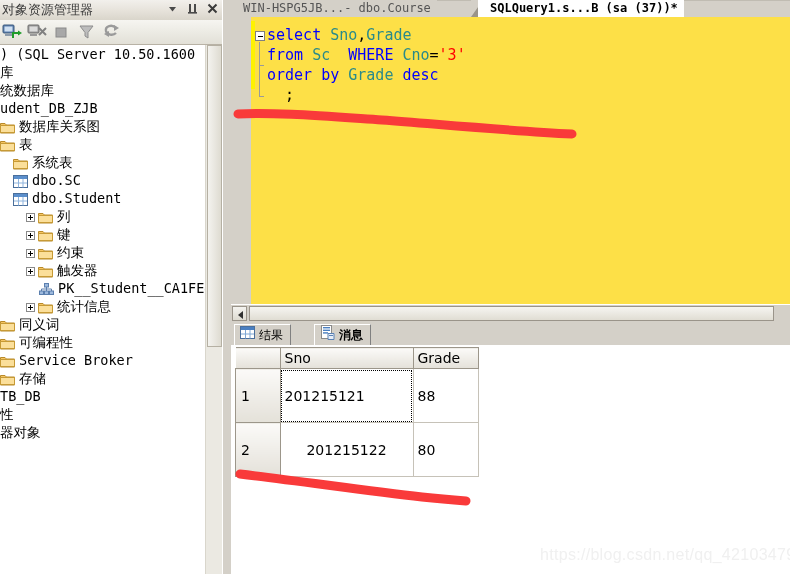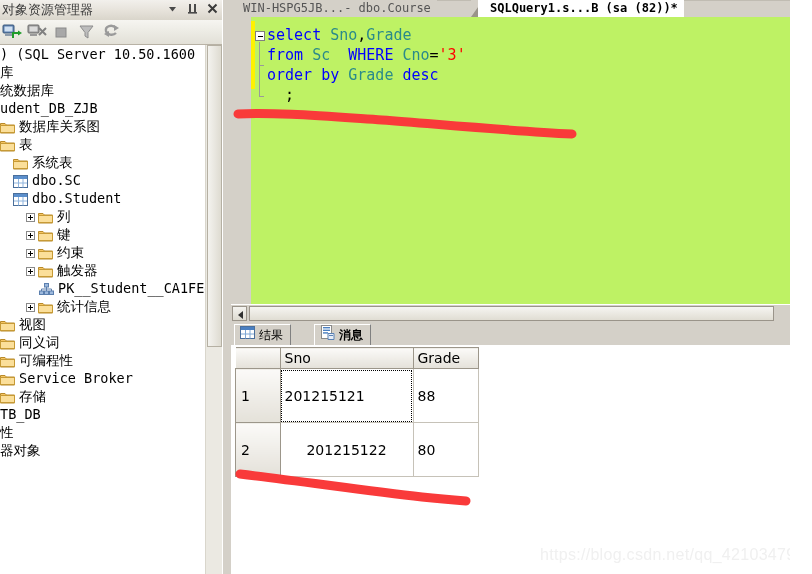--- a/index.html
+++ b/index.html
@@ -173,21 +173,21 @@
     position: absolute;
     top: 0; height: 17px;
     background: #d4d0c8;
     border-top: 1px solid #c0bcb2;
   }
 
   
   .editor {
     position: absolute; left: 0; top: 17px;
     width: 581px; height: 305px;
-    background: #bef264;
+    background: #fde047;
     overflow: hidden;
   }
   .ed-gutter {
     position: absolute; left: 0; top: 0;
     width: 20px; height: 305px;
     background: #d4d0c8;
   }
   .ed-yellowbar {
     position: absolute; left: 20px; top: 4px;
     width: 4px; height: 68px;
@@ -478,24 +478,20 @@
               <rect x="5.5" y="8" width="4" height="3.5" fill="#9db9dd" stroke="#5b7fae"></rect>
               <rect x="10.5" y="8" width="4" height="3.5" fill="#9db9dd" stroke="#5b7fae"></rect>
             </svg></span><span>PK__Student__CA1FE4</span></div>
         <div class="tree-row"><span style="display: inline-block; width: 26px;"></span><span class="tw-expander plus"></span><span class="ico"><svg width="15" height="13" viewBox="0 0 15 13">
               <path d="M0.5 2.5 L5 2.5 L6.5 4 L14.5 4 L14.5 12 L0.5 12 Z" fill="#f5c563" stroke="#b88a2a"></path>
               <path d="M0.5 4.5 L14.5 4.5 L14.5 11.5 L0.5 11.5 Z" fill="#fbdf9a" stroke="#c79a35"></path>
             </svg></span><span class="lbl-cjk">统计信息</span></div>
         <div class="tree-row"><span style="display: inline-block; width: 0px;"></span><span class="ico"><svg width="15" height="13" viewBox="0 0 15 13">
               <path d="M0.5 2.5 L5 2.5 L6.5 4 L14.5 4 L14.5 12 L0.5 12 Z" fill="#f5c563" stroke="#b88a2a"></path>
               <path d="M0.5 4.5 L14.5 4.5 L14.5 11.5 L0.5 11.5 Z" fill="#fbdf9a" stroke="#c79a35"></path>
-            </svg></span><span class="lbl-cjk">视图</span></div>
-        <div class="tree-row"><span style="display: inline-block; width: 0px;"></span><span class="ico"><svg width="15" height="13" viewBox="0 0 15 13">
-              <path d="M0.5 2.5 L5 2.5 L6.5 4 L14.5 4 L14.5 12 L0.5 12 Z" fill="#f5c563" stroke="#b88a2a"></path>
-              <path d="M0.5 4.5 L14.5 4.5 L14.5 11.5 L0.5 11.5 Z" fill="#fbdf9a" stroke="#c79a35"></path>
             </svg></span><span class="lbl-cjk">同义词</span></div>
         <div class="tree-row"><span style="display: inline-block; width: 0px;"></span><span class="ico"><svg width="15" height="13" viewBox="0 0 15 13">
               <path d="M0.5 2.5 L5 2.5 L6.5 4 L14.5 4 L14.5 12 L0.5 12 Z" fill="#f5c563" stroke="#b88a2a"></path>
               <path d="M0.5 4.5 L14.5 4.5 L14.5 11.5 L0.5 11.5 Z" fill="#fbdf9a" stroke="#c79a35"></path>
             </svg></span><span class="lbl-cjk">可编程性</span></div>
         <div class="tree-row"><span style="display: inline-block; width: 0px;"></span><span class="ico"><svg width="15" height="13" viewBox="0 0 15 13">
               <path d="M0.5 2.5 L5 2.5 L6.5 4 L14.5 4 L14.5 12 L0.5 12 Z" fill="#f5c563" stroke="#b88a2a"></path>
               <path d="M0.5 4.5 L14.5 4.5 L14.5 11.5 L0.5 11.5 Z" fill="#fbdf9a" stroke="#c79a35"></path>
             </svg></span><span>Service Broker</span></div>
         <div class="tree-row"><span style="display: inline-block; width: 0px;"></span><span class="ico"><svg width="15" height="13" viewBox="0 0 15 13">
@@ -514,21 +510,21 @@
 
   <div id="splitter-v"></div>
 
   <div id="right-panel">
 
     <div class="tabstrip">
       <div class="tab-rest" style="left:0; width:581px;"></div>
       <div class="tab-slant" style="left:0px;"></div>
       <div class="doc-tab inactive">WIN-HSPG5JB...- dbo.Course</div>
       <div class="tab-slant" style="left:240px;"></div>
-      <div class="doc-tab active">SQLQuery1.s...B (sa (82))*</div>
+      <div class="doc-tab active">SQLQuery1.s...B (sa (37))*</div>
     </div>
 
     <div class="editor">
       <div class="ed-gutter"></div>
       <div class="ed-yellowbar"></div>
       <div class="ed-outline-box"></div>
       <div class="ed-outline-vline"></div>
       <div class="ed-outline-tick" style="top:48px;"></div>
       <div class="ed-outline-tick" style="top:79px;"></div>
       <div class="ed-code" id="code-area"><div><span class="kw">select </span><span class="ident">Sno</span><span class="plain">,</span><span class="ident">Grade</span></div><div><span class="kw">from </span><span class="ident">Sc</span><span class="plain">  </span><span class="kw">WHERE </span><span class="ident">Cno</span><span class="plain">=</span><span class="str">'3'</span></div><div><span class="kw">order by </span><span class="ident">Grade </span><span class="kw">desc</span></div><div><span class="plain">  ;</span></div></div>

